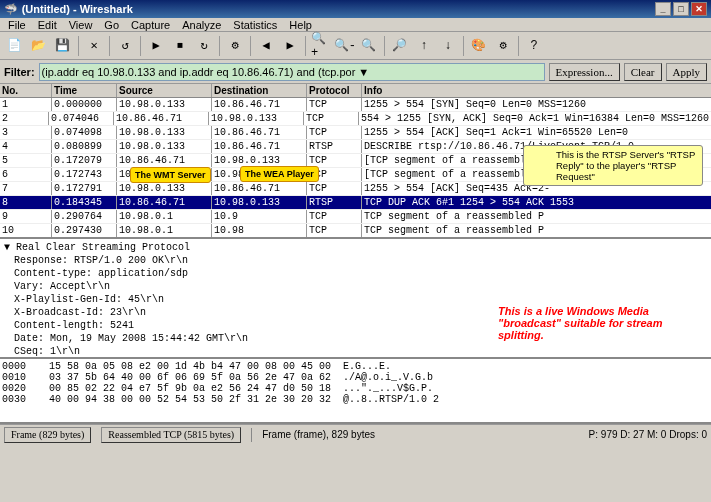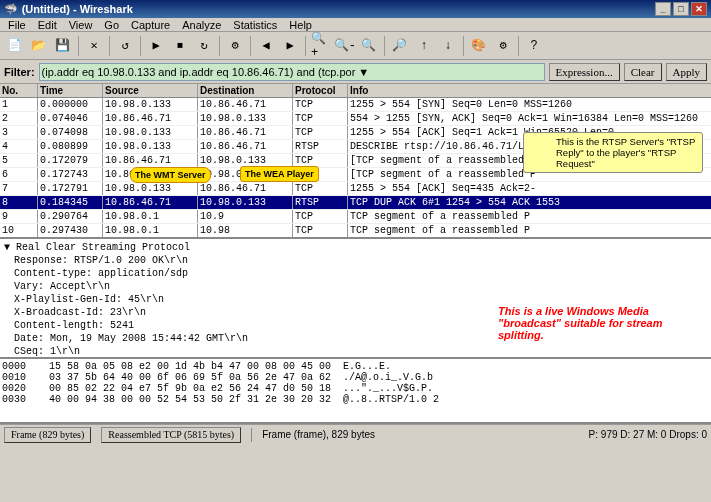--- a/index.html
+++ b/index.html
@@ -120,21 +120,21 @@
     .packet-list-header {
       background: #d4d0c8;
       display: flex;
       border-bottom: 1px solid #888;
       font-family: Tahoma, Arial, sans-serif;
       font-size: 10px;
       font-weight: bold;
       position: sticky;
       top: 0;
     }
-    .col-no { width: 38px; min-width: 30px; padding: 1px 2px; border-right: 1px solid #999; }
+    .col-no { width: 52px; min-width: 30px; padding: 1px 2px; border-right: 1px solid #999; }
     .col-time { width: 65px; min-width: 65px; padding: 1px 2px; border-right: 1px solid #999; }
     .col-src { width: 95px; min-width: 95px; padding: 1px 2px; border-right: 1px solid #999; }
     .col-dst { width: 95px; min-width: 95px; padding: 1px 2px; border-right: 1px solid #999; }
     .col-proto { width: 55px; min-width: 55px; padding: 1px 2px; border-right: 1px solid #999; }
     .col-info { flex: 1; padding: 1px 2px; }
 
     .packet-row {
       display: flex;
       border-bottom: 1px solid #eee;
       cursor: pointer;
@@ -368,29 +368,29 @@
       <div class="col-no">11</div>
       <div class="col-time">0.297479</div>
       <div class="col-src">10.98.0.13</div>
       <div class="col-dst">10.86</div>
       <div class="col-proto">TCP</div>
       <div class="col-info">1255 &gt; 554 [ACK] Seq=435 Ack=5041 Win=6557 Len=0</div>
     </div>
     </div>
 </div>
 
-<div class="callout" style="left: 130px; top: 167px; background:#ffdd00; font-size:9px; padding:2px 4px;border-radius:7px;">
+<div class="callout" style="left: 130px; top: 167px; background:#ffdd00; font-size:9px; padding:2px 4px;">
   <span>The WMT Server</span>
 </div>
 
 <div class="callout" style="left: 240px; top: 166px; background:#ffdd00; font-size:9px; padding:2px 4px;">
   <span>The WEA Player</span>
 </div>
 
-<div class="callout" style="right: 8px; top: 132px; max-width: 180px; font-weight:normal; font-size:9.5px; background:#ffffa0; border:1px solid #888;padding-left:32px;">
+<div class="callout" style="right: 8px; top: 145px; max-width: 180px; font-weight:normal; font-size:9.5px; background:#ffffa0; border:1px solid #888;padding-left:32px;">
   <span>This is the RTSP Server's "RTSP Reply" to the player's "RTSP Request"</span>
 </div>
 
 <div class="detail-panel" id="detail-panel">
 <div class="detail-row">▼ Real Clear Streaming Protocol</div>
     <div class="detail-row tree-item">   Response: RTSP/1.0 200 OK\r\n</div>
     <div class="detail-row tree-item">   Content-type: application/sdp</div>
     <div class="detail-row tree-item">   Vary: Accept\r\n</div>
     <div class="detail-row tree-item">   X-Playlist-Gen-Id: 45\r\n</div>
     <div class="detail-row tree-item">   X-Broadcast-Id: 23\r\n</div>

